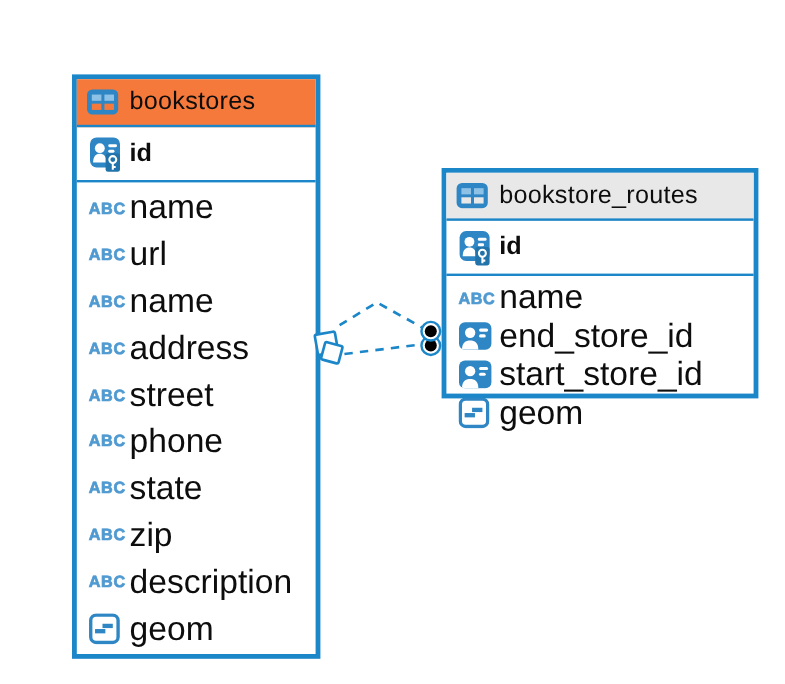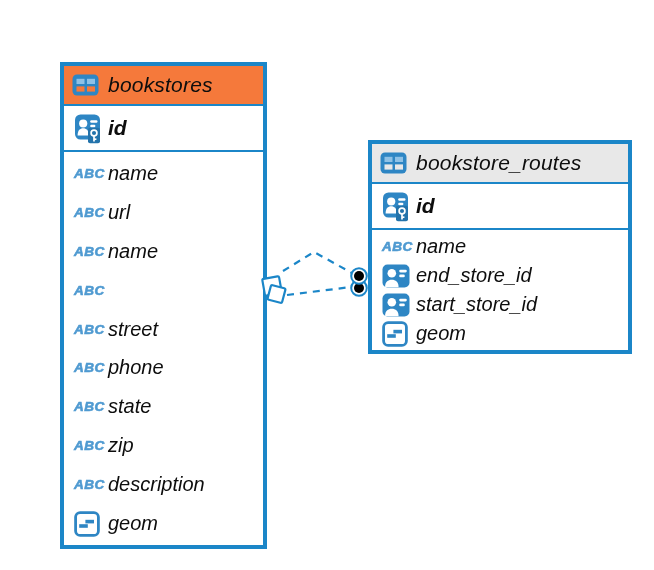--- a/index.html
+++ b/index.html
@@ -11,24 +11,23 @@
   html,body{background:#fff;}
   body{font-family:"Liberation Sans","DejaVu Sans",sans-serif;color:var(--text);}
   .canvas{position:relative;width:654px;height:570px;background:#ffffff;overflow:hidden;}
 
   .erd-table{
     position:absolute;
     border:4px solid var(--accent);
     background:#fff;
     display:flex;
     flex-direction:column;
-    font-style:italic;
   }
   #table-0{left:60px;top:62px;width:207px;height:487px;}
-  #table-1{left:368px;top:140px;width:264px;height:214px;}
+  #table-1{left:368px;top:140px;width:264px;height:192px;}
 
   .erd-header{
     height:40px;
     flex:0 0 40px;
     display:flex;
     align-items:center;
     gap:9px;
     padding-left:8px;
     border-bottom:2px solid var(--accent);
     overflow:hidden;
@@ -62,21 +61,21 @@
     justify-content:flex-start;
   }
   .col-icon svg{display:block;}
   .abc-glyph{
     font-size:13.5px;
     font-weight:bold;
     letter-spacing:0.5px;
     color:#4f9ad1;
     -webkit-text-stroke:0.6px #4f9ad1;
   }
-  .col-label{font-size:20px;}
+  .col-label{font-size:28px;}
 
   .header-icon{display:flex;align-items:center;}
 
   #connector{position:absolute;left:0;top:0;pointer-events:none;}
 </style>
 </head>
 <body>
 
 <div class="canvas">
 
@@ -127,20 +126,21 @@
         <div class="erd-row">
           <span class="col-icon">
             <span class="abc-glyph">ABC</span>
           </span>
           <span class="col-label">name</span>
         </div>
         <div class="erd-row">
           <span class="col-icon">
             <span class="abc-glyph">ABC</span>
           </span>
+          <span class="col-label">address</span>
         </div>
         <div class="erd-row">
           <span class="col-icon">
             <span class="abc-glyph">ABC</span>
           </span>
           <span class="col-label">street</span>
         </div>
         <div class="erd-row">
           <span class="col-icon">
             <span class="abc-glyph">ABC</span>

